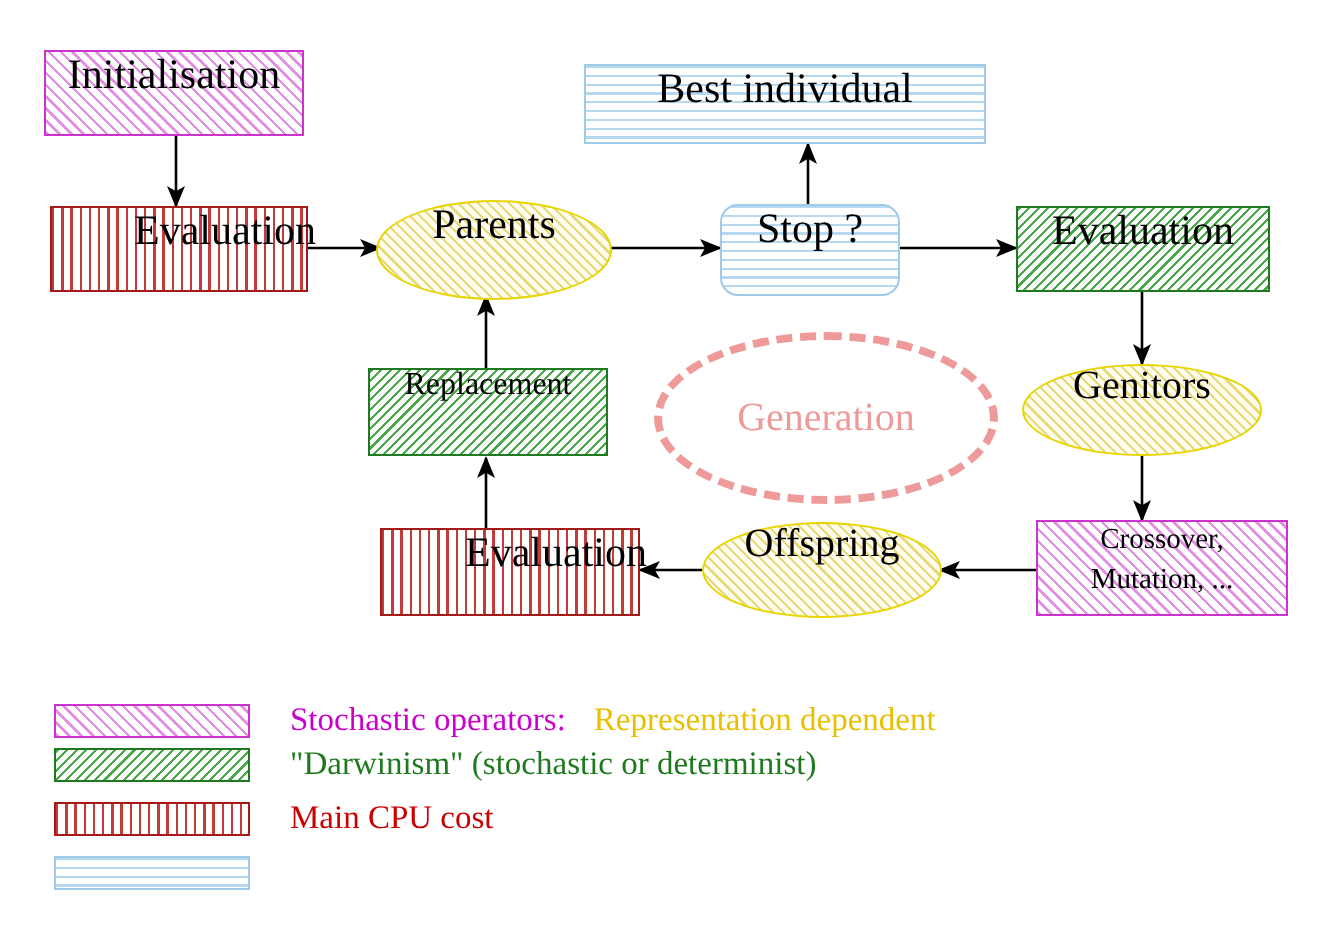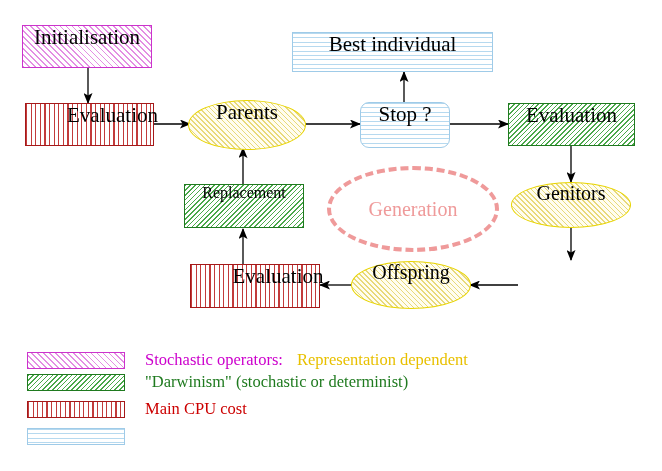--- a/index.html
+++ b/index.html
@@ -124,20 +124,24 @@
   </div>
 
   <div class="node fill-green" style="left:508px;top:103px;width:127px;height:43px;font-size:21px;">
     <span>Evaluation</span>
   </div>
 
   <div class="node fill-yellow" style="left:511px;top:182px;width:120px;height:46px;font-size:20px;">
     <span>Genitors</span>
   </div>
 
+  <div class="node fill-magenta" style="left:518px;top:260px;width:126px;height:48px;font-size:14.5px;line-height:1.35;">
+    <span>Crossover,
+Mutation, ...</span>
+  </div>
 
   <div class="node fill-yellow" style="left:351px;top:261px;width:120px;height:48px;font-size:20px;">
     <span>Offspring</span>
   </div>
 
   <div class="node fill-red" style="left:190px;top:264px;width:130px;height:44px;font-size:21px;">
     <span>Evaluation</span>
   </div>
 
   <div class="node fill-green" style="left:184px;top:184px;width:120px;height:44px;font-size:16px;">

